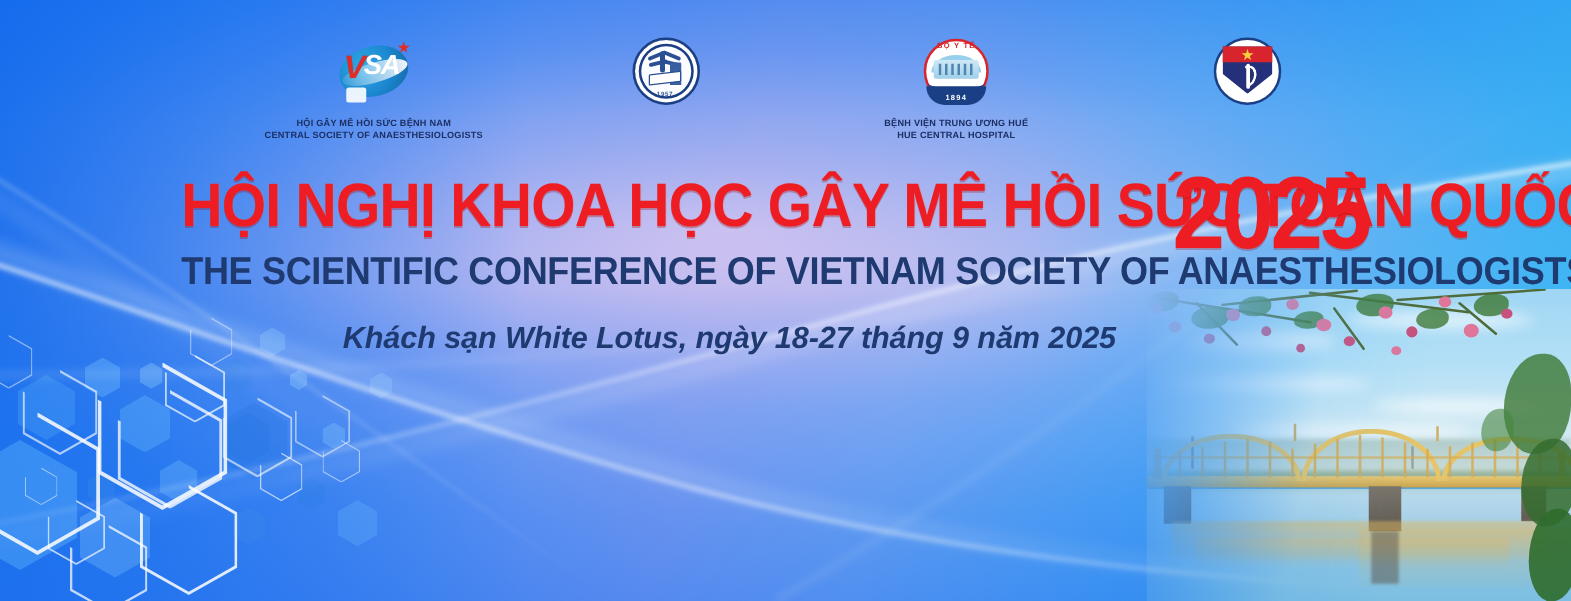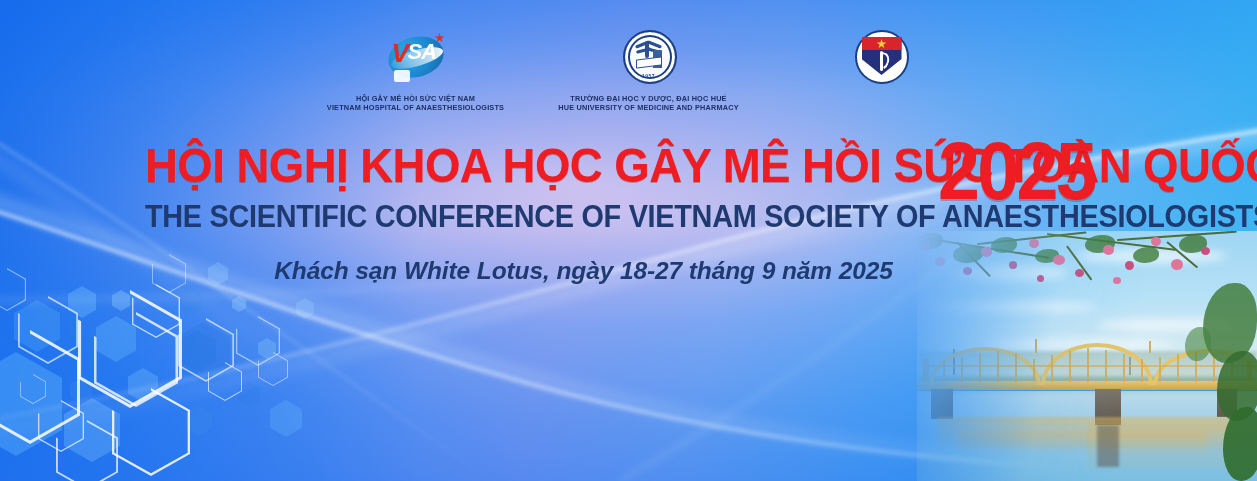--- a/index.html
+++ b/index.html
@@ -510,43 +510,62 @@
       <div class="logo-block">
         <div class="logo-mark">
           <div class="vsa-oval"></div>
           <div class="vsa-swash"></div>
           <div class="vsa-white"></div>
           <div class="vsa-v">V</div>
           <div class="vsa-sa">SA</div>
           <div class="vsa-star"></div>
         </div>
         <div class="logo-cap">
-          <div class="cap-vi">HỘI GÂY MÊ HỒI SỨC VIỆT NAM</div>
-          <div class="cap-en">VIETNAM HOSPITAL OF ANAESTHESIOLOGISTS</div>
+          <div class="cap-vi">HỘI GÂY MÊ HỒI SỨC BỆNH NAM</div>
+          <div class="cap-en">CENTRAL SOCIETY OF ANAESTHESIOLOGISTS</div>
         </div>
       </div>
 
       <div class="logo-block">
         <div class="logo-mark">
           <div class="hump-ring"></div>
           <div class="hump-cad"></div>
           <div class="hump-wing" style="left:16px;top:15px;transform:rotate(-22deg)"></div>
           <div class="hump-wing" style="left:28px;top:15px;transform:rotate(22deg)"></div>
           <div class="hump-wing" style="left:17px;top:21px;transform:rotate(-14deg)"></div>
           <div class="hump-wing" style="left:27px;top:21px;transform:rotate(14deg)"></div>
           <div class="hump-pillar"></div>
           <div class="hump-book"></div>
           <div class="hump-year">1957</div>
         </div>
+      </div>
+
+      <div class="logo-block">
+        <div class="logo-mark">
+          <div class="hosp-ring"></div>
+          <div class="hosp-top">BỘ Y TẾ</div>
+          <div class="hosp-wave"></div>
+          <div class="hosp-bldg">
+            <i style="left:4px"></i>
+              <i style="left:9px"></i>
+              <i style="left:14px"></i>
+            <i style="left:19px"></i>
+              <i style="left:24px"></i>
+              <i style="left:29px"></i>
+          </div>
+          <div class="hosp-arc"></div>
+          <div class="hosp-ribbon">
+              <span>1894</span>
+            </div>
+        </div>
         <div class="logo-cap">
-          <div class="cap-vi">TRƯỜNG ĐẠI HỌC Y DƯỢC, ĐẠI HỌC HUẾ</div>
-          <div class="cap-en">HUE UNIVERSITY OF MEDICINE AND PHARMACY</div>
+          <div class="cap-vi">BỆNH VIỆN TRUNG ƯƠNG HUẾ</div>
+          <div class="cap-en">HUE CENTRAL HOSPITAL</div>
         </div>
       </div>
-
 
       <div class="logo-block">
         <div class="logo-mark">
           <div class="doh-ring"></div>
           <div class="doh-shield"></div>
           <div class="doh-red"></div>
           <div class="doh-star"></div>
           <div class="doh-rod"></div>
           <div class="doh-snake"></div>
         </div>

